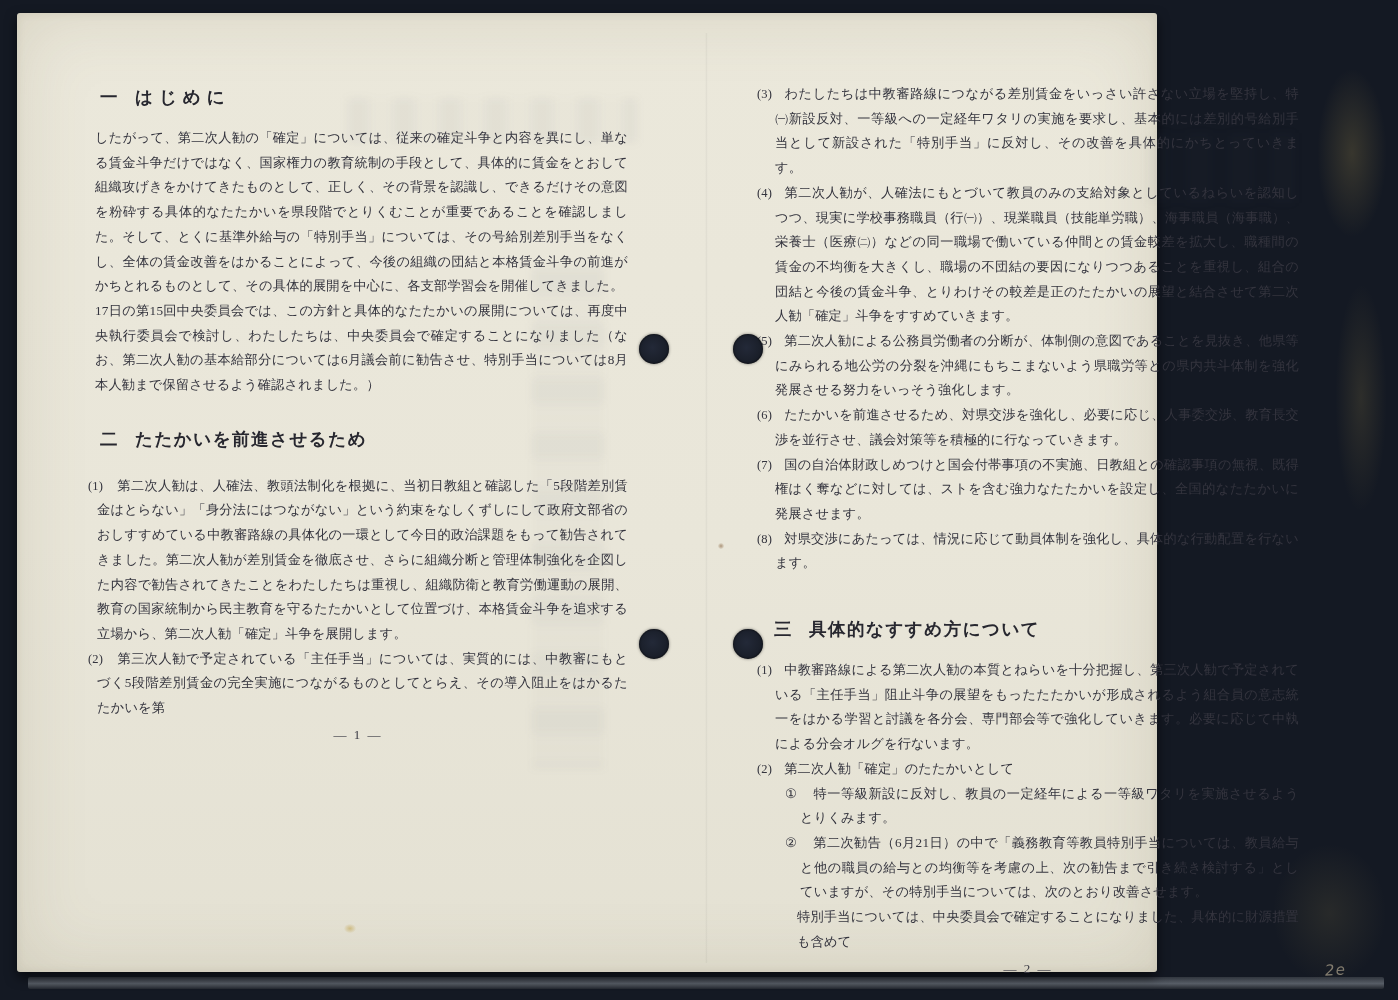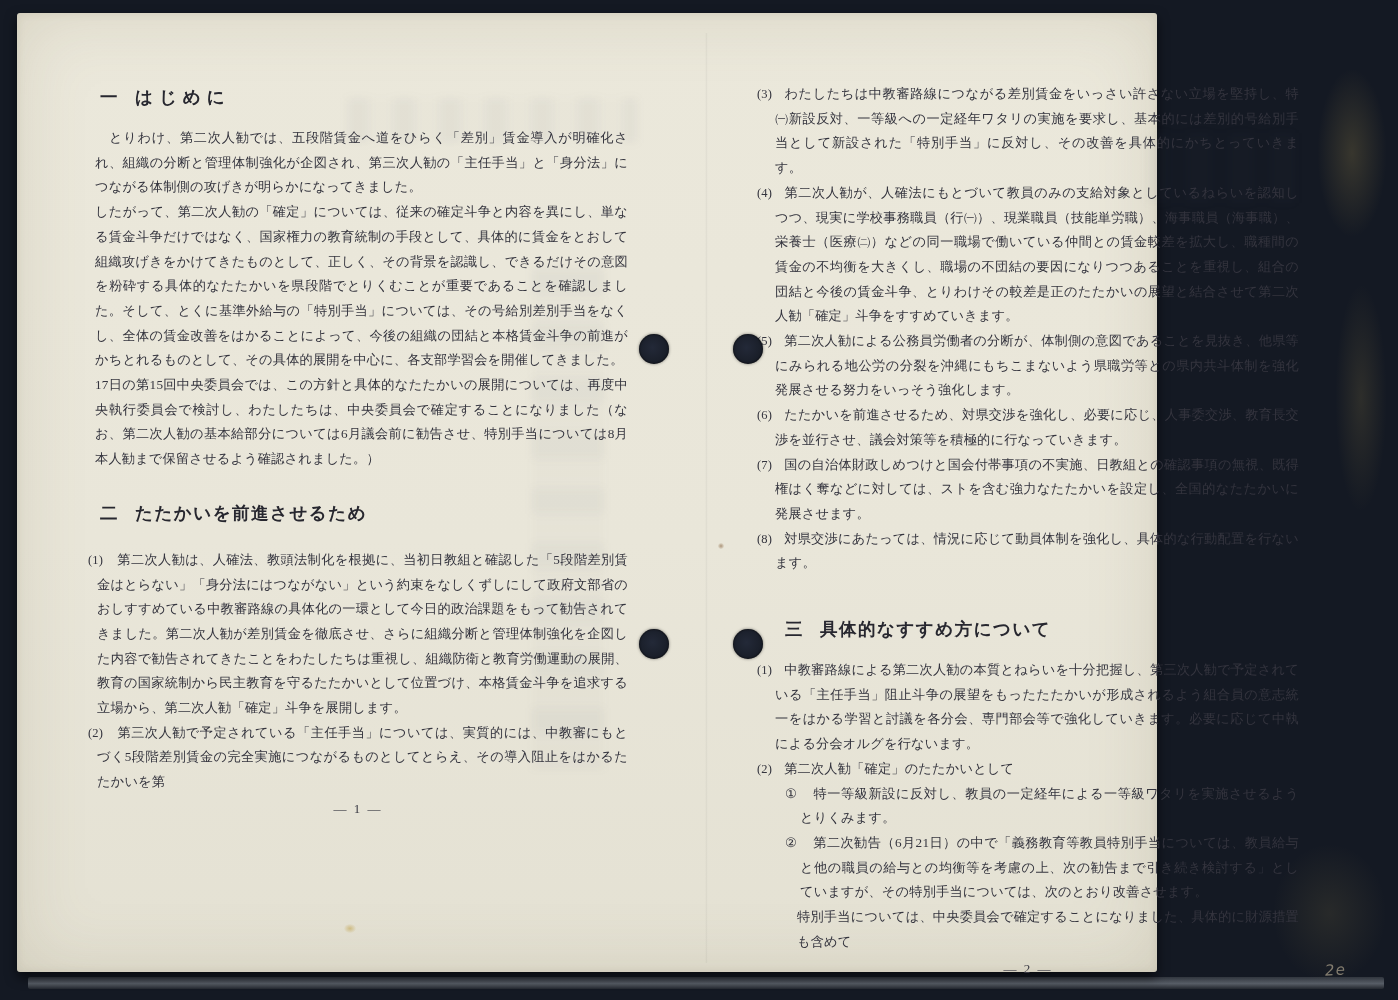--- a/index.html
+++ b/index.html
@@ -64,21 +64,21 @@
   h2{
     margin:0;
     font-family:"Liberation Sans","DejaVu Sans",sans-serif;
     font-size:17.5px;line-height:26px;font-weight:bold;
     color:#27272f;letter-spacing:1.5px;
     text-align:left;
   }
   h2 .h-num{display:inline-block;margin-right:16px;}
   h2.wide-track .h-label{letter-spacing:6px;}
   .page-left h2{margin-left:12px;}
-  .page-right h2{margin-left:28px;margin-top:40px;}
+  .page-right h2{margin-left:17px;margin-top:40px;}
   .h-first{margin-bottom:16px;}
   .h-mid{margin-top:28px;margin-bottom:22px;}
   .page-right h2.h-sec3{margin-bottom:16px;}
 
   p{margin:0;}
   .para{margin-left:7px;}
   .ind{text-indent:14px;}
   .cont{text-indent:22px;}
 
   .item{position:relative;padding-left:9px;text-indent:-9px;}
@@ -114,21 +114,20 @@
   <div class="stain s1"></div>
   <div class="stain s2"></div>
   <div class="stain s3"></div>
   <div class="stain s4"></div>
   <div class="stain s5"></div>
 
   <div class="page page-left">
     <h2 class="h-first wide-track">
       <span class="h-num">一</span><span class="h-label">はじめに</span>
     </h2>
-    <p class="para ind">とりわけ、第二次人勧では、五段階賃金へ道をひらく「差別」賃金導入が明確化され、組織の分断と管理体制強化が企図され、第三次人勧の「主任手当」と「身分法」につながる体制側の攻げきが明らかになってきました。</p>
     <p class="para">したがって、第二次人勧の「確定」については、従来の確定斗争と内容を異にし、単なる賃金斗争だけではなく、国家権力の教育統制の手段として、具体的に賃金をとおして組織攻げきをかけてきたものとして、正しく、その背景を認識し、できるだけその意図を粉砕する具体的なたたかいを県段階でとりくむことが重要であることを確認しました。そして、とくに基準外給与の「特別手当」については、その号給別差別手当をなくし、全体の賃金改善をはかることによって、今後の組織の団結と本格賃金斗争の前進がかちとれるものとして、その具体的展開を中心に、各支部学習会を開催してきました。</p>
     <p class="para">17日の第15回中央委員会では、この方針と具体的なたたかいの展開については、再度中央執行委員会で検討し、わたしたちは、中央委員会で確定することになりました（なお、第二次人勧の基本給部分については6月議会前に勧告させ、特別手当については8月本人勧まで保留させるよう確認されました。）</p>
 
     <h2 class="h-mid">
       <span class="h-num">二</span><span class="h-label">たたかいを前進させるため</span>
     </h2>
     <div class="item">
       <span class="num">(1)</span><span>第二次人勧は、人確法、教頭法制化を根拠に、当初日教組と確認した「5段階差別賃金はとらない」「身分法にはつながない」という約束をなしくずしにして政府文部省のおしすすめている中教審路線の具体化の一環として今日的政治課題をもって勧告されてきました。第二次人勧が差別賃金を徹底させ、さらに組織分断と管理体制強化を企図した内容で勧告されてきたことをわたしたちは重視し、組織防衛と教育労働運動の展開、教育の国家統制から民主教育を守るたたかいとして位置づけ、本格賃金斗争を追求する立場から、第二次人勧「確定」斗争を展開します。</span>
     </div>
     <div class="item">

